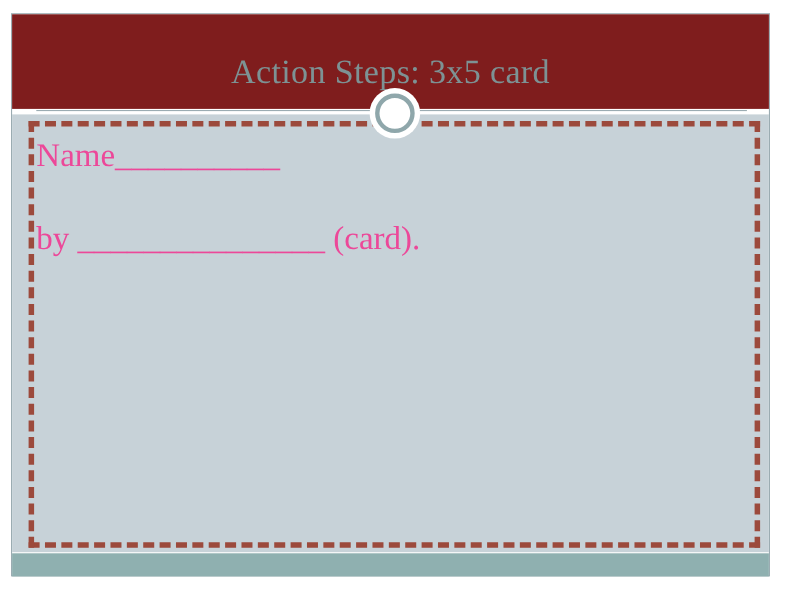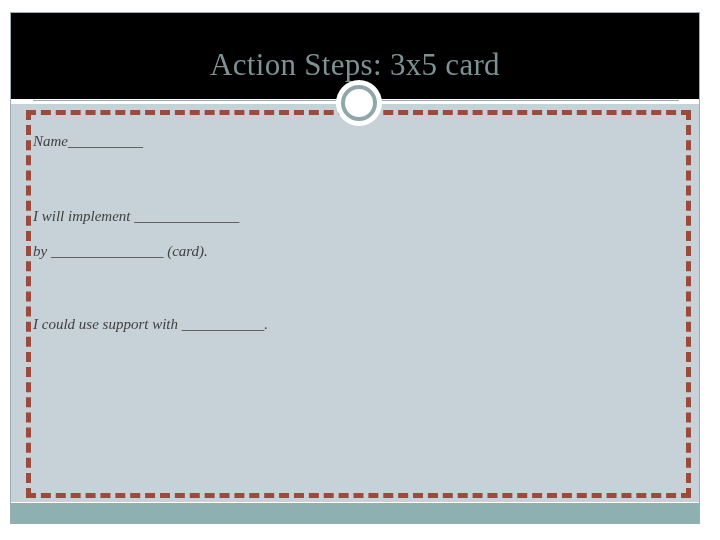--- a/index.html
+++ b/index.html
@@ -31,21 +31,21 @@
     background: #ffffff;
   }
 
   
   .title-band {
     position: absolute;
     left: 11px;
     top: 13px;
     width: 688px;
     height: 86px;
-    background: #000000;
+    background: #7f1d1d;
   }
 
   .slide-title {
     position: absolute;
     left: 0;
     top: 34px;
     width: 688px;
     text-align: center;
     font-size: 31px;
     line-height: 36px;
@@ -110,24 +110,23 @@
     z-index: 4;
   }
 
   
   .card-text {
     position: absolute;
     left: 33px;
     top: 124px;
     width: 650px;
     z-index: 7;
-    color: #404040;
-    font-size: 15px;
+    color: #ec4899;
+    font-size: 30px;
     line-height: 35px;
-    font-style: italic;
   }
 
   .card-line {
     white-space: nowrap;
   }
 
   .para-gap {
     height: 40px;
   }
   .para-gap-sm {
@@ -161,23 +160,21 @@
 
   <div class="body-panel"></div>
 
   <div class="dashed-box"></div>
 
   <div class="card-text">
     <div class="card-line">Name__________</div>
 
     <div class="para-gap"></div>
 
-    <div class="card-line">I will implement ______________</div>
     <div class="card-line">by _______________ (card).</div>
 
     <div class="para-gap-sm"></div>
 
-    <div class="card-line">I could use support with ___________.</div>
   </div>
 
   <div class="bottom-bar"></div>
 
 </div>
 
 </body></html>

